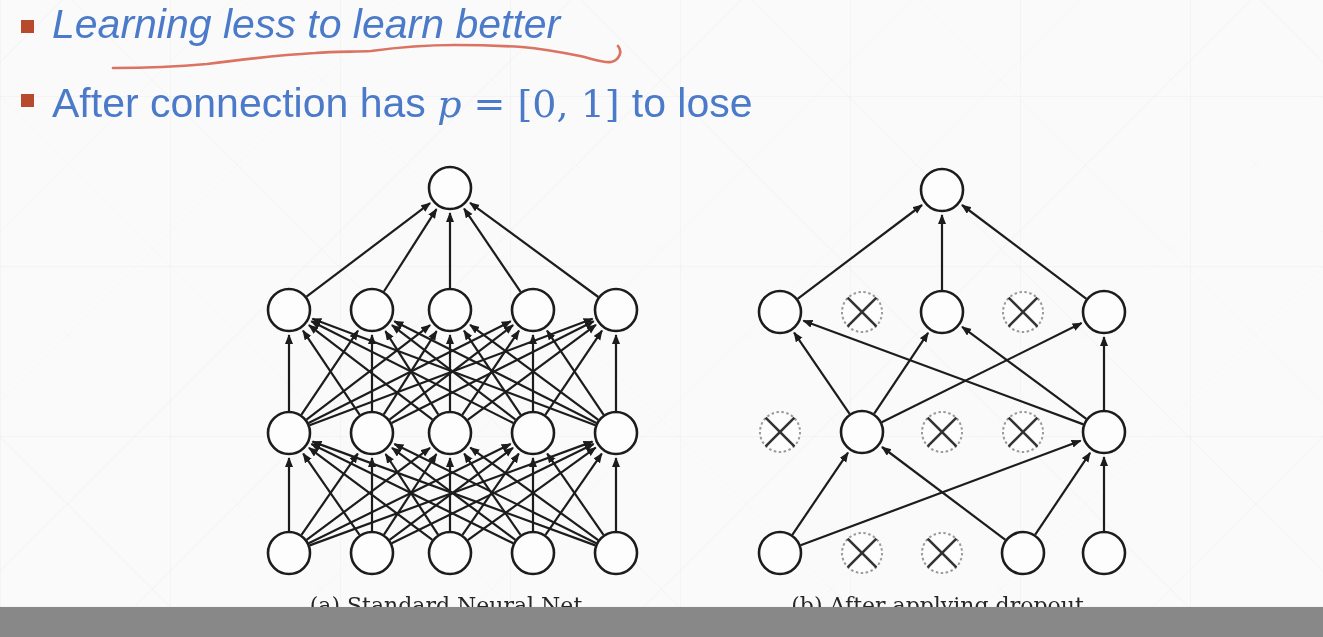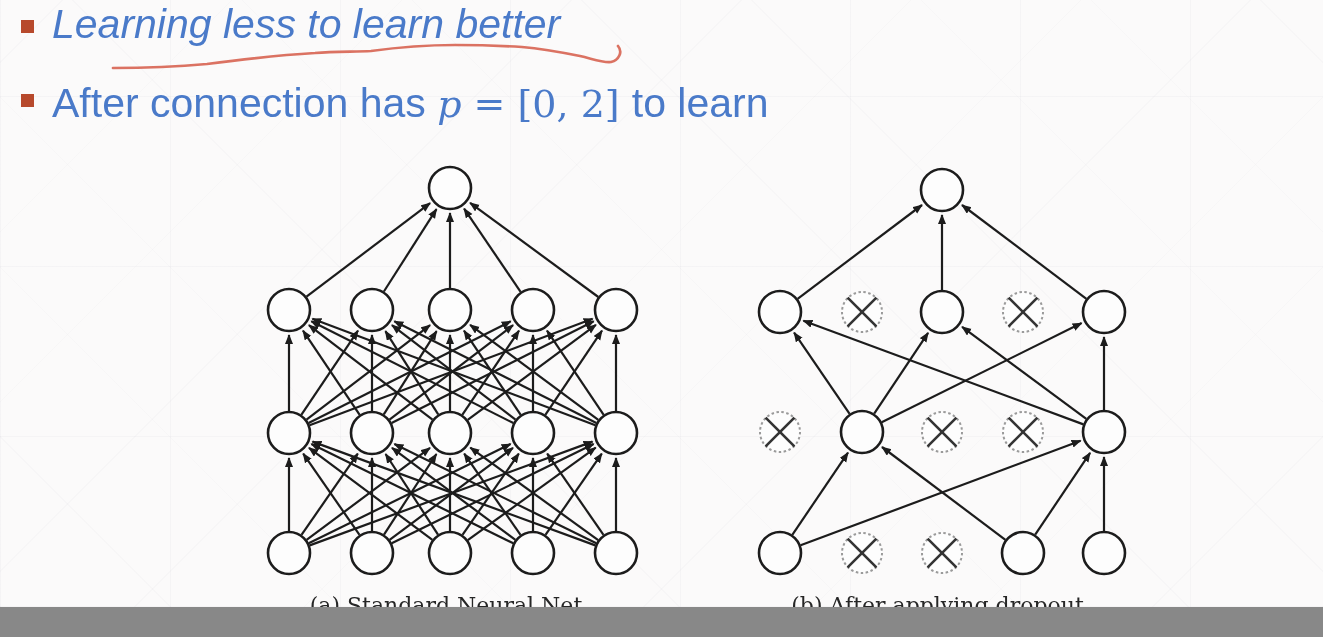--- a/index.html
+++ b/index.html
@@ -50,21 +50,21 @@
 </style>
 </head>
 <body>
 
 <div class="slide">
 
   <div class="bullet-square" id="b1sq"></div>
   <div class="bullet-text" id="bullet1">Learning less to learn better</div>
 
   <div class="bullet-square" id="b2sq"></div>
-  <div class="bullet-text" id="bullet2"><span>After connection has </span><span class="math math-var">p</span><span class="math"> = [0, 2] </span><span>to learn</span></div>
+  <div class="bullet-text" id="bullet2"><span>After connection has </span><span class="math math-var">p</span><span class="math"> = [0, 1] </span><span>to lose</span></div>
 
   <svg id="ink-underline-svg" width="1323" height="637" viewBox="0 0 1323 637">
     <path d="M 113,68 C 150,68 185,66 207,64 C 245,59 280,55 315,53
              C 335,51 355,52 371,51 C 400,47 430,45 455,45
              C 480,45 505,46 522,47 C 545,49 565,53 580,56
              C 593,59 603,63 611,62 C 619,60 623,52 618,46" fill="none" stroke="#d65f4c" stroke-width="2.7" stroke-linecap="round" stroke-opacity="0.88"></path>
   </svg>
 
   <svg id="net-svg" width="1323" height="637" viewBox="0 0 1323 637">
       <defs>

